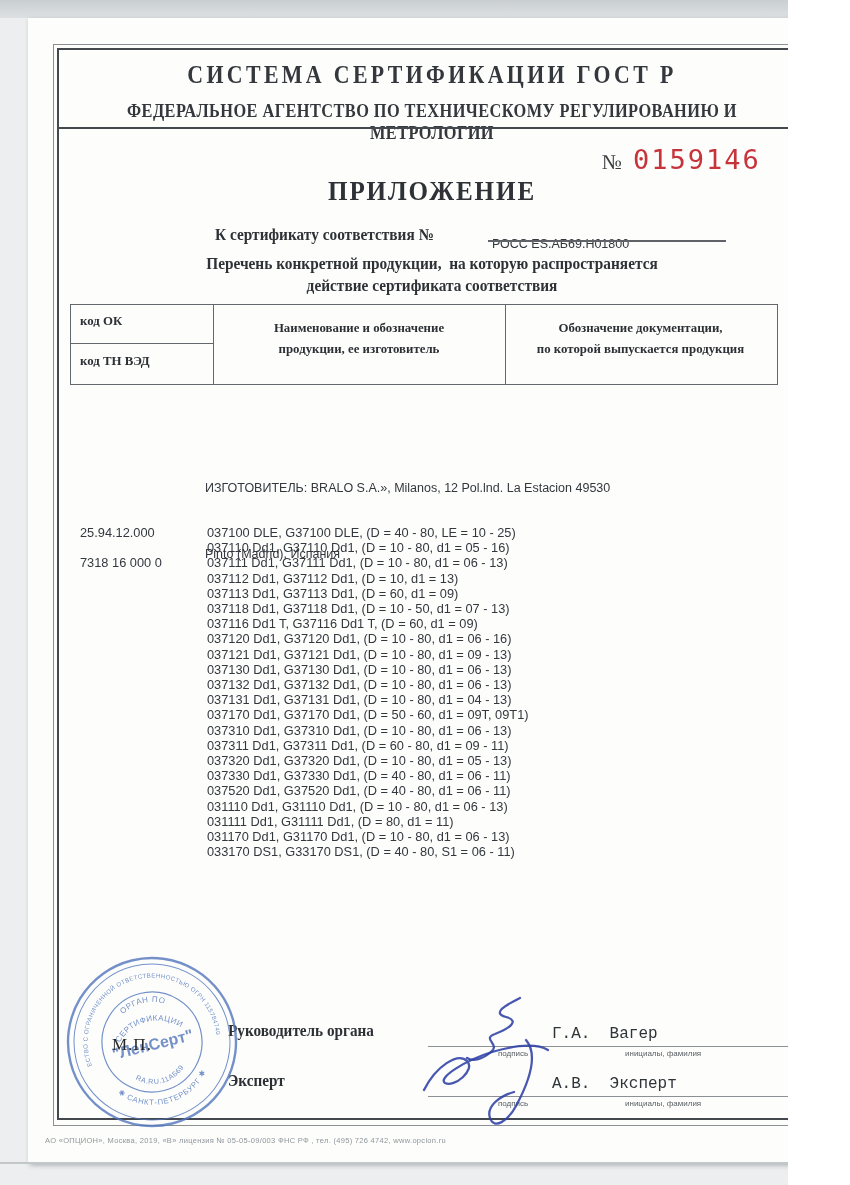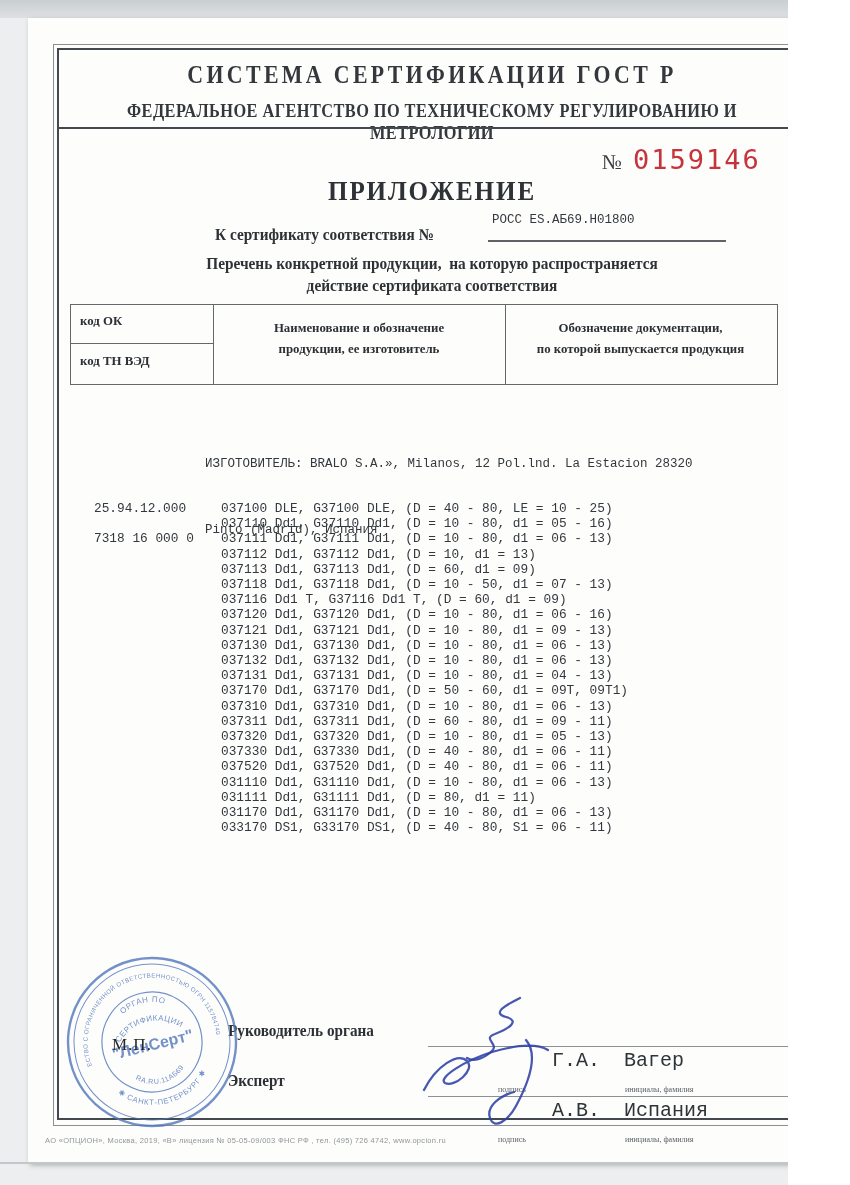--- a/index.html
+++ b/index.html
@@ -40,42 +40,42 @@
   .tbl-v2{left:505px;top:304px;width:1.3px;height:81px;background:#62686c;}
   .tbl-h1{left:70px;top:343px;width:143px;height:1.3px;background:#62686c;}
   .tbl-cell{font-size:13.5px;font-weight:bold;color:#2c3034;transform:scaleX(.95);}
   .cell-ok{left:80px;top:313px;transform-origin:left;}
   .cell-tnved{left:80px;top:353px;transform-origin:left;}
   .cell-c2a{left:213px;top:320px;width:292px;text-align:center;}
   .cell-c2b{left:213px;top:341px;width:292px;text-align:center;}
   .cell-c3a{left:505px;top:320px;width:271px;text-align:center;}
   .cell-c3b{left:505px;top:341px;width:271px;text-align:center;}
 
-  .mono{font-family:Liberation Mono, monospace;color:#33383e;white-space:pre;}
+  .mono{font-family:Liberation Sans, sans-serif;color:#33383e;white-space:pre;margin-top:24px;}
   .manufacturer{left:205px;top:409px;font-size:12.5px;line-height:22px;}
-  .product-list{left:94px;top:501px;width:720px;font-size:12.8px;line-height:15.2px;}
+  .product-list{left:80px;top:501px;width:720px;font-size:12.8px;line-height:15.2px;}
   .prod-row{display:flex;}
   .prod-code{width:127px;flex:none;white-space:pre;}
   .prod-text{white-space:pre;text-align:center;}
 
   .sig-label{font-size:16px;font-weight:bold;color:#2c3034;transform:scaleX(.95);
              transform-origin:left;white-space:pre;}
   .lab-head{left:228px;top:1022px;}
   .lab-expert{left:228px;top:1072px;}
   .sig-line{height:1px;background:#8a9094;}
   .line-s1{left:428px;top:1046px;width:215px;}
   .line-n1{left:548px;top:1046px;width:245px;}
   .line-s2{left:428px;top:1096px;width:215px;}
   .line-n2{left:548px;top:1096px;width:245px;}
-  .sig-caption{font-size:8px;color:#5a6065;font-family:Liberation Serif, serif;margin-top:36px;}
+  .sig-caption{font-size:8px;color:#5a6065;font-family:Liberation Sans, sans-serif;}
   .cap-s1{left:498px;top:1049px;}
   .cap-n1{left:625px;top:1049px;}
   .cap-s2{left:498px;top:1099px;}
   .cap-n2{left:625px;top:1099px;}
-  .sig-name{font-size:20px;font-family:"Liberation Mono",monospace;color:#2f3439;white-space:pre;margin-top:24px;}
+  .sig-name{font-size:16px;font-family:"Liberation Mono",monospace;color:#2f3439;white-space:pre;}
   .name1{left:552px;top:1025px;}
   .name2{left:552px;top:1075px;}
 
   .stamp{left:60px;top:950px;width:184px;height:184px;transform:rotate(-14deg);opacity:.8;}
   .stamp text{fill:var(--stamp-color,#5176bd);font-family:"Liberation Sans",sans-serif;}
   .stamp circle{stroke:var(--stamp-color,#5176bd);fill:none;}
   .mp{left:112px;top:1035px;font-size:17px;color:#26282a;letter-spacing:1px;}
 
   .signatures{left:408px;top:988px;width:230px;height:150px;}
   .signatures path{stroke:var(--sig-color,#2f41a5);fill:none;stroke-width:2.3;
@@ -116,37 +116,37 @@
   <div class="abs tbl-v2"></div>
   <div class="abs tbl-h1"></div>
   <div class="abs tbl-cell cell-ok">код ОК</div>
   <div class="abs tbl-cell cell-tnved">код ТН ВЭД</div>
   <div class="abs tbl-cell cell-c2a">Наименование и обозначение</div>
   <div class="abs tbl-cell cell-c2b">продукции, ее изготовитель</div>
   <div class="abs tbl-cell cell-c3a">Обозначение документации,</div>
   <div class="abs tbl-cell cell-c3b">по которой выпускается продукция</div>
 
   <div class="abs manufacturer mono">
-    <div>ИЗГОТОВИТЕЛЬ: BRALO S.A.», Milanos, 12 Pol.lnd. La Estacion 28320</div>
+    <div>ИЗГОТОВИТЕЛЬ: BRALO S.A.», Milanos, 12 Pol.lnd. La Estacion 49530</div>
     <div>Pinto (Madrid), Испания</div>
   </div>
 
   <div class="abs product-list mono"><div class="prod-row"><span class="prod-code">25.94.12.000</span><span class="prod-text">037100 DLE, G37100 DLE, (D = 40 - 80, LE = 10 - 25)</span></div><div class="prod-row"><span class="prod-code"></span><span class="prod-text">037110 Dd1, G37110 Dd1, (D = 10 - 80, d1 = 05 - 16)</span></div><div class="prod-row"><span class="prod-code">7318 16 000 0</span><span class="prod-text">037111 Dd1, G37111 Dd1, (D = 10 - 80, d1 = 06 - 13)</span></div><div class="prod-row"><span class="prod-code"></span><span class="prod-text">037112 Dd1, G37112 Dd1, (D = 10, d1 = 13)</span></div><div class="prod-row"><span class="prod-code"></span><span class="prod-text">037113 Dd1, G37113 Dd1, (D = 60, d1 = 09)</span></div><div class="prod-row"><span class="prod-code"></span><span class="prod-text">037118 Dd1, G37118 Dd1, (D = 10 - 50, d1 = 07 - 13)</span></div><div class="prod-row"><span class="prod-code"></span><span class="prod-text">037116 Dd1 T, G37116 Dd1 T, (D = 60, d1 = 09)</span></div><div class="prod-row"><span class="prod-code"></span><span class="prod-text">037120 Dd1, G37120 Dd1, (D = 10 - 80, d1 = 06 - 16)</span></div><div class="prod-row"><span class="prod-code"></span><span class="prod-text">037121 Dd1, G37121 Dd1, (D = 10 - 80, d1 = 09 - 13)</span></div><div class="prod-row"><span class="prod-code"></span><span class="prod-text">037130 Dd1, G37130 Dd1, (D = 10 - 80, d1 = 06 - 13)</span></div><div class="prod-row"><span class="prod-code"></span><span class="prod-text">037132 Dd1, G37132 Dd1, (D = 10 - 80, d1 = 06 - 13)</span></div><div class="prod-row"><span class="prod-code"></span><span class="prod-text">037131 Dd1, G37131 Dd1, (D = 10 - 80, d1 = 04 - 13)</span></div><div class="prod-row"><span class="prod-code"></span><span class="prod-text">037170 Dd1, G37170 Dd1, (D = 50 - 60, d1 = 09T, 09T1)</span></div><div class="prod-row"><span class="prod-code"></span><span class="prod-text">037310 Dd1, G37310 Dd1, (D = 10 - 80, d1 = 06 - 13)</span></div><div class="prod-row"><span class="prod-code"></span><span class="prod-text">037311 Dd1, G37311 Dd1, (D = 60 - 80, d1 = 09 - 11)</span></div><div class="prod-row"><span class="prod-code"></span><span class="prod-text">037320 Dd1, G37320 Dd1, (D = 10 - 80, d1 = 05 - 13)</span></div><div class="prod-row"><span class="prod-code"></span><span class="prod-text">037330 Dd1, G37330 Dd1, (D = 40 - 80, d1 = 06 - 11)</span></div><div class="prod-row"><span class="prod-code"></span><span class="prod-text">037520 Dd1, G37520 Dd1, (D = 40 - 80, d1 = 06 - 11)</span></div><div class="prod-row"><span class="prod-code"></span><span class="prod-text">031110 Dd1, G31110 Dd1, (D = 10 - 80, d1 = 06 - 13)</span></div><div class="prod-row"><span class="prod-code"></span><span class="prod-text">031111 Dd1, G31111 Dd1, (D = 80, d1 = 11)</span></div><div class="prod-row"><span class="prod-code"></span><span class="prod-text">031170 Dd1, G31170 Dd1, (D = 10 - 80, d1 = 06 - 13)</span></div><div class="prod-row"><span class="prod-code"></span><span class="prod-text">033170 DS1, G33170 DS1, (D = 40 - 80, S1 = 06 - 11)</span></div></div>
 
   <div class="abs sig-label lab-head">Руководитель органа</div>
   <div class="abs sig-line line-s1"></div>
   <div class="abs sig-caption cap-s1">подпись</div>
   <div class="abs sig-name name1">Г.А.  Вагер</div>
   <div class="abs sig-line line-n1"></div>
   <div class="abs sig-caption cap-n1">инициалы, фамилия</div>
 
   <div class="abs sig-label lab-expert">Эксперт</div>
   <div class="abs sig-line line-s2"></div>
   <div class="abs sig-caption cap-s2">подпись</div>
-  <div class="abs sig-name name2">А.В.  Испания</div>
+  <div class="abs sig-name name2">А.В.  Эксперт</div>
   <div class="abs sig-line line-n2"></div>
   <div class="abs sig-caption cap-n2">инициалы, фамилия</div>
 
   <svg class="abs signatures" viewBox="0 0 230 150">
     <path d="M112,10 C96,18 84,25 98,29 C113,33 100,41 87,46 C73,51 93,56 83,64 C75,71 65,74 59,70"></path>
     <path d="M16,102 C28,78 50,64 59,73 C68,82 46,100 37,95 C29,90 58,72 84,64 C108,57 128,55 140,62"></path>
     <path d="M118,52 C130,66 122,92 108,118 C100,133 86,142 82,130 C78,118 92,108 106,104"></path>
   </svg>
 
   <svg class="abs stamp" viewBox="-92 -92 184 184">

